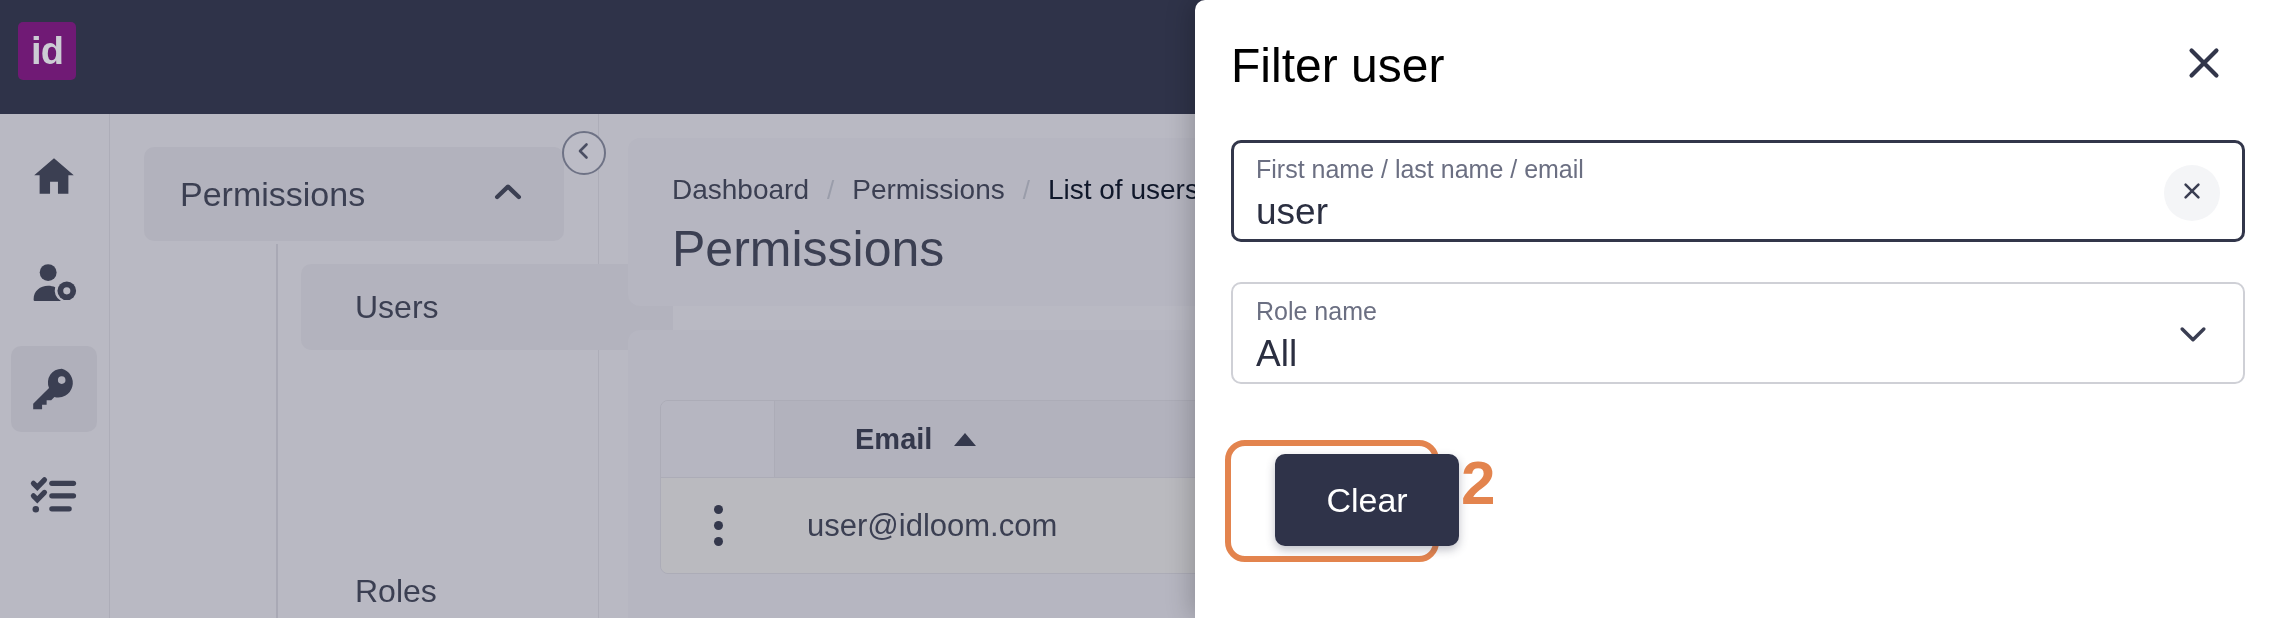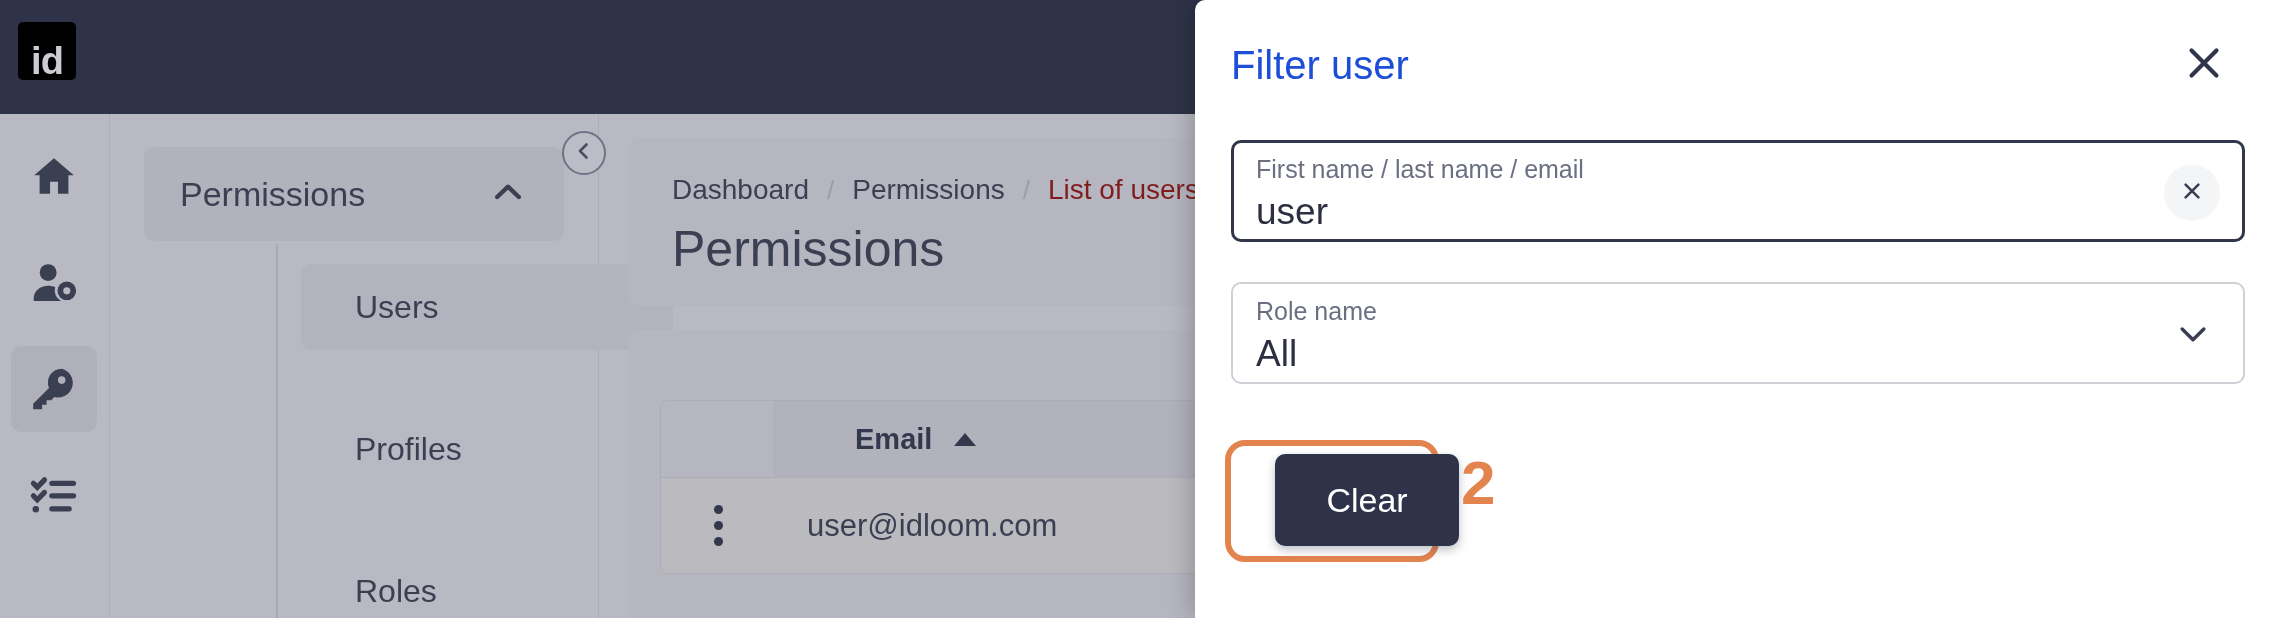--- a/index.html
+++ b/index.html
@@ -32,24 +32,24 @@
     position: absolute;
     left: 0; top: 0;
     width: 2280px; height: 114px;
     background: #2f3349;
   }
 
   .logo {
     position: absolute;
     left: 18px; top: 22px;
     width: 58px; height: 58px;
-    background: #000000;
+    background: #701a75;
     border-radius: 5px;
     display: flex;
-    align-items: flex-end;
+    align-items: center;
     justify-content: center;
   }
   .logo-text {
     font-size: 38px;
     line-height: 1;
     font-weight: 700;
     color: #ccccd4;
     letter-spacing: -1px;
     font-family: "Liberation Sans", sans-serif;
   }
@@ -149,21 +149,21 @@
     padding: 36px 44px 0 44px;
   }
   .breadcrumb {
     display: flex;
     align-items: center;
     gap: 18px;
     font-size: 28px;
     white-space: nowrap;
   }
   .crumb { color: #3b3f52; }
-  .crumb.muted { color: #7f1d1d; }
+  .crumb.muted { color: #0f172a; }
   .crumb-sep { color: #9a9daa; font-size: 26px; }
   .page-title {
     margin-top: 14px;
     font-size: 50px;
     color: #3b3f52;
     white-space: nowrap;
   }
 
   .table-card {
     position: absolute;
@@ -249,22 +249,22 @@
   .drawer-head {
     position: absolute;
     left: 0; top: 0;
     width: 1085px; height: 130px;
     display: flex;
     align-items: center;
     justify-content: space-between;
     padding: 0 44px 0 36px;
   }
   .drawer-title {
-    font-size: 40px;
-    color: #1d4ed8;
+    font-size: 48px;
+    color: #000000;
     white-space: nowrap;
   }
   .close-btn {
     width: 64px; height: 64px;
     display: flex;
     align-items: center;
     justify-content: center;
   }
 
   
@@ -409,23 +409,20 @@
         <span>
           <svg width="40" height="40" viewBox="0 0 24 24" fill="none" stroke="#3b3f52" stroke-width="2.6" stroke-linecap="round" stroke-linejoin="round">
             <path d="M5.5 15 12 8.8 18.5 15"></path>
           </svg>
         </span>
       </div>
       <div class="subnav-rule"></div>
 
       <div class="subnav-item active" style="top:150px;">
         <span class="subnav-item-label">Users</span>
-      </div>
-      <div class="subnav-item" style="top:292px;">
-        <span class="subnav-item-label">Profiles</span>
       </div>
       <div class="subnav-item" style="top:434px;">
         <span class="subnav-item-label">Roles</span>
       </div>
     </div>
 
     <div class="collapse-btn">
       <span>
         <svg width="24" height="24" viewBox="0 0 24 24" fill="none" stroke="#4a4e62" stroke-width="2.6" stroke-linecap="round" stroke-linejoin="round">
           <path d="M14.5 5.5 8 12l6.5 6.5"></path>

